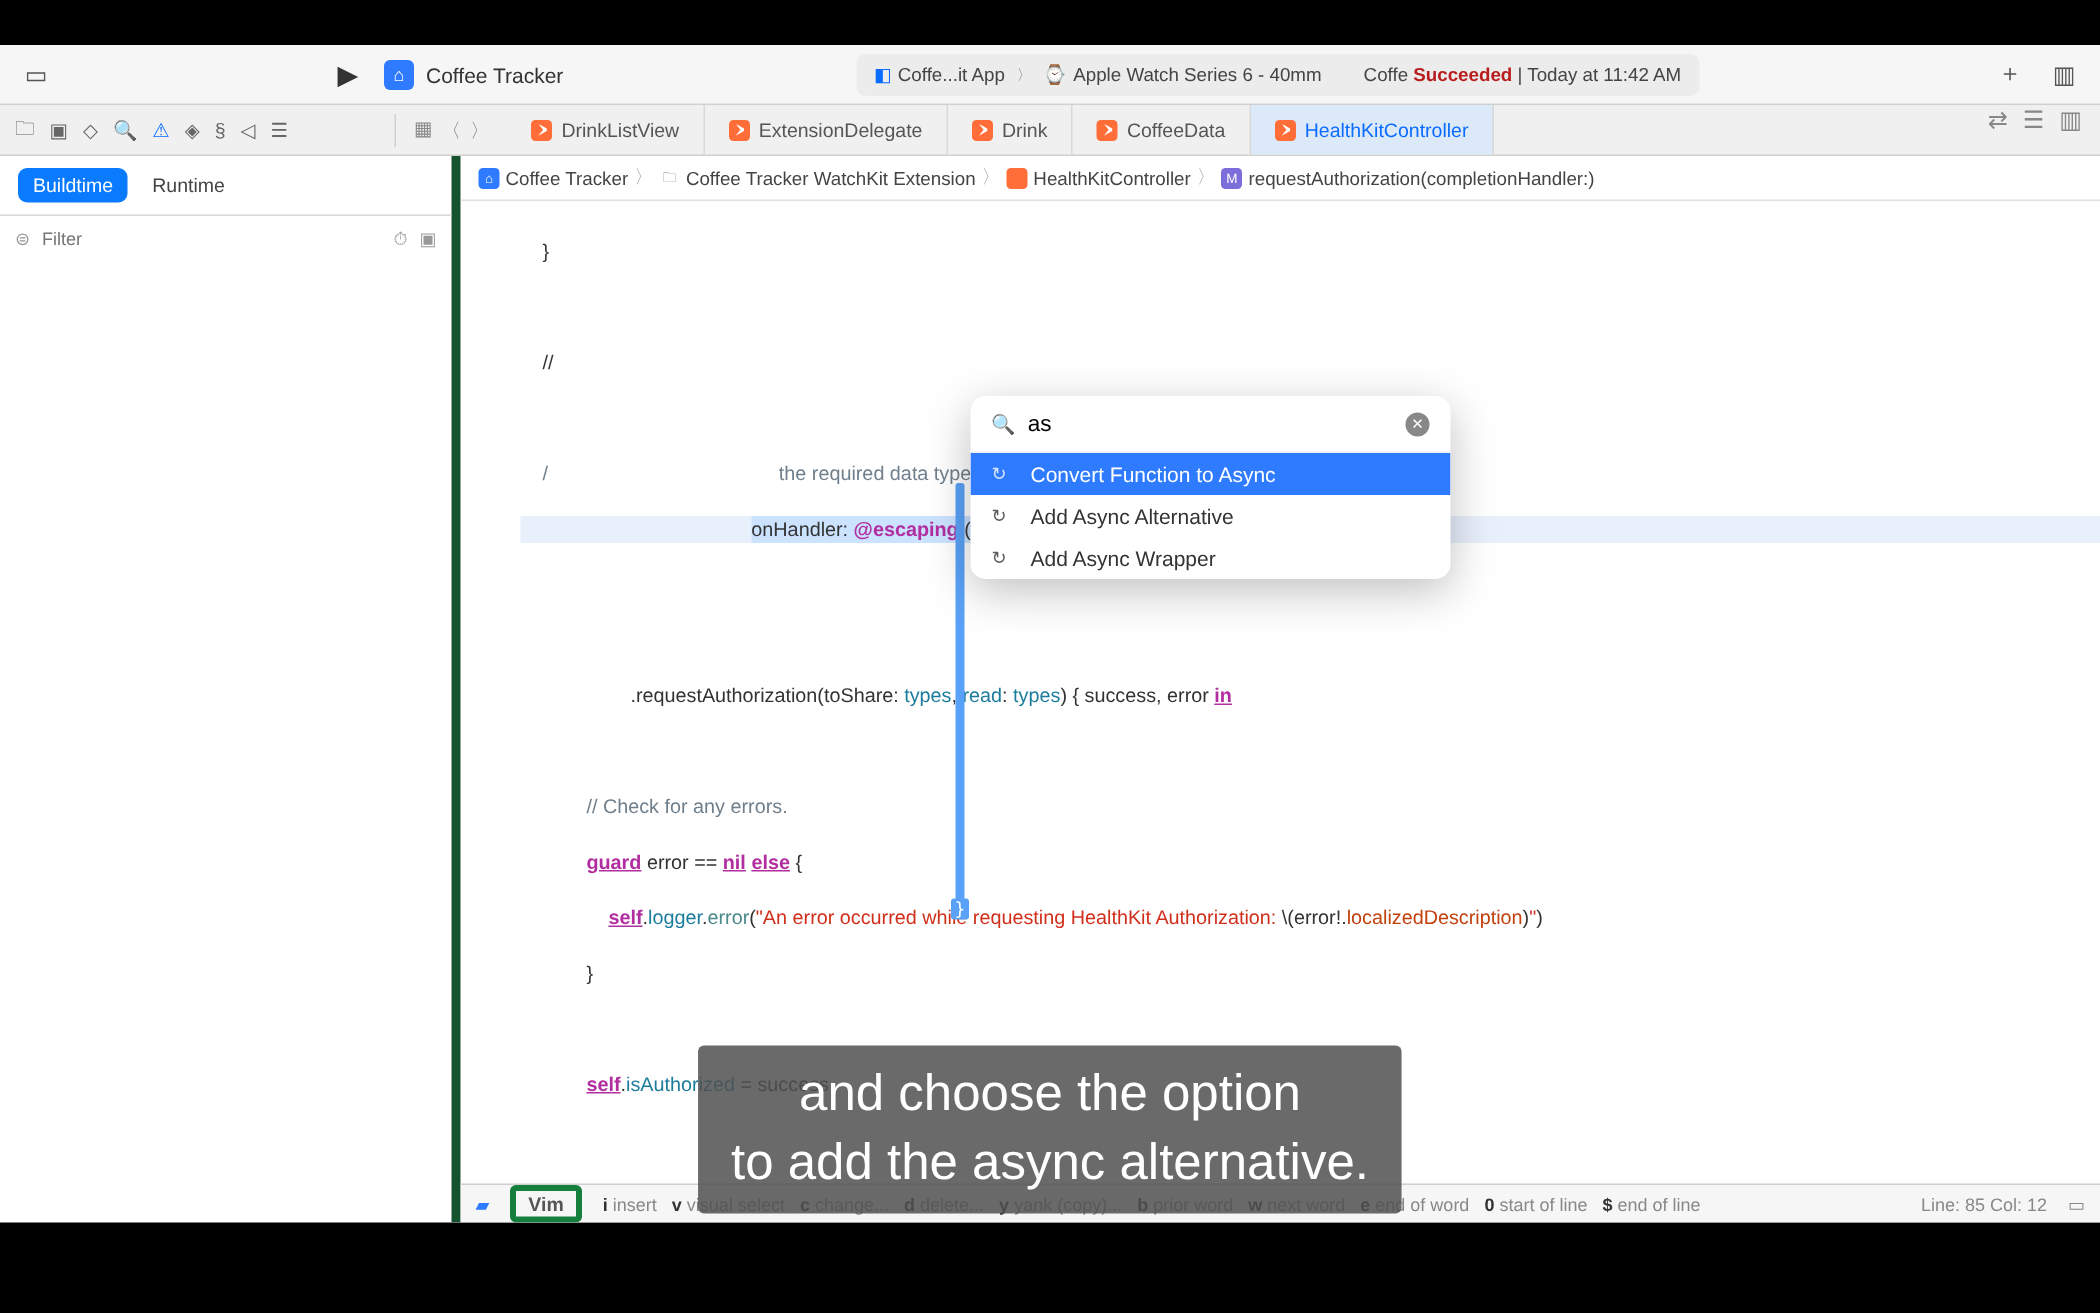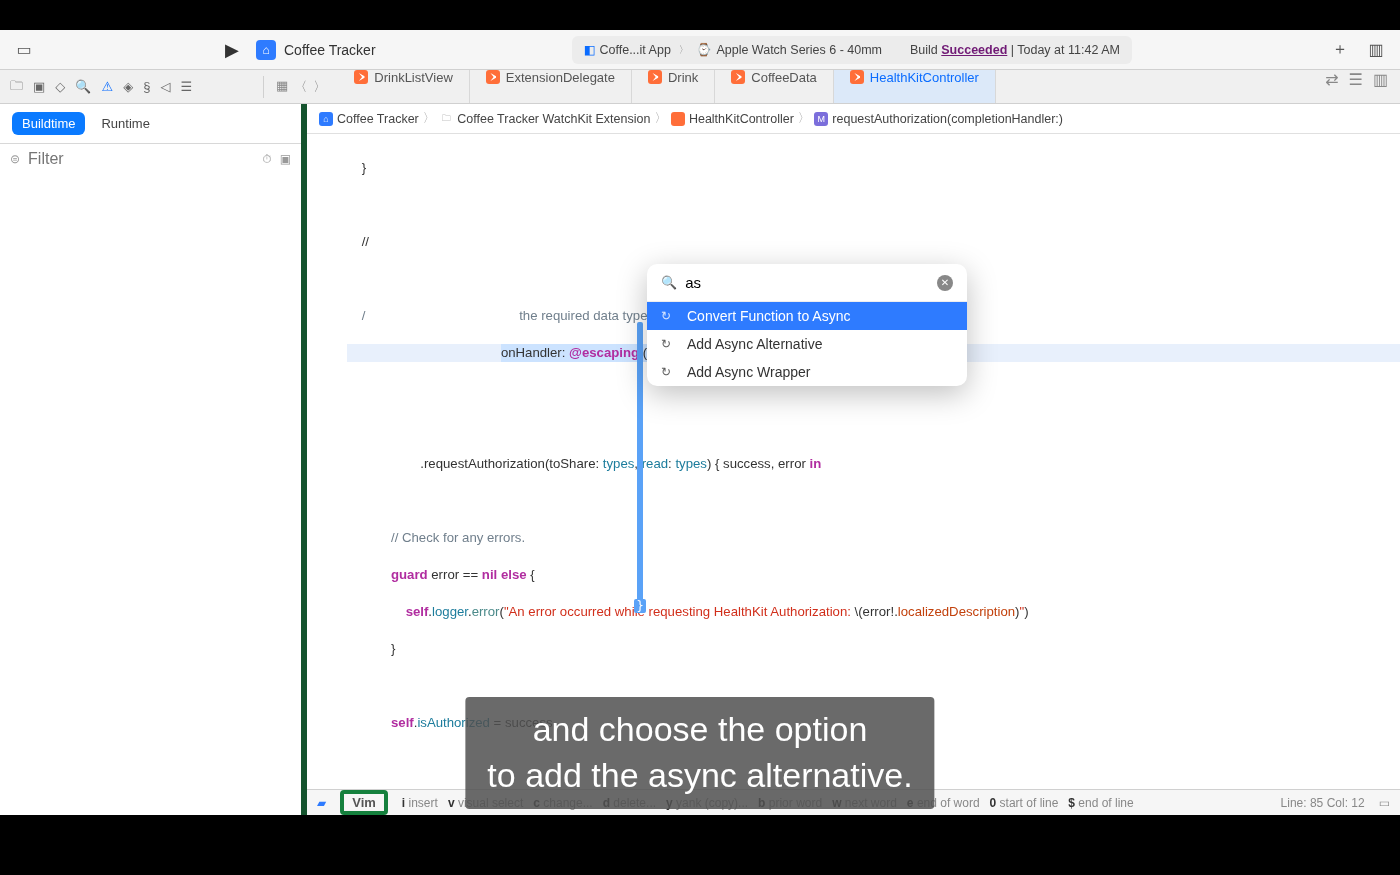--- a/index.html
+++ b/index.html
@@ -9,61 +9,61 @@
 
 .toolbar { height: 40px; background: #f6f6f6; border-bottom: 1px solid #d0d0d0; display: flex; align-items: center; padding: 0 12px; gap: 12px; }
 .toolbar-btn { width: 24px; height: 24px; display: flex; align-items: center; justify-content: center; color: #555; }
 .play-btn { font-size: 18px; color: #333; }
 .app-label { display: flex; align-items: center; gap: 8px; font-size: 14px; color: #333; }
 .app-icon { width: 20px; height: 20px; background: #2e7bff; border-radius: 4px; display: flex; align-items: center; justify-content: center; color: #fff; font-size: 12px; }
 .scheme-bar { flex: 1; display: flex; align-items: center; justify-content: center; }
 .scheme-pill { background: #ececec; border-radius: 6px; height: 28px; display: flex; align-items: center; padding: 0 12px; gap: 8px; font-size: 12.5px; color: #444; }
 .scheme-seg { display: flex; align-items: center; gap: 4px; }
 .scheme-chev { color: #888; font-size: 10px; }
-.build-status strong { color: #701a75; text-decoration: underline; }
+.build-status strong { color: #b91c1c; }
 
 
 .secondbar { height: 34px; background: #f0f0f0; border-bottom: 1px solid #d0d0d0; display: flex; align-items: center; }
 .sidebar-icons { width: 264px; display: flex; align-items: center; gap: 10px; padding: 0 10px; border-right: 1px solid #d0d0d0; }
 .sidebar-icons span { color: #666; font-size: 13px; }
 .sidebar-icons .active-warn { color: #0a6cff; }
 .nav-btns { display: flex; padding: 0 12px; gap: 6px; }
 .nav-btns span { color: #888; font-size: 13px; }
 .tabs { display: flex; height: 100%; flex: 1; }
-.tab { padding: 0 16px; display: flex; gap: 6px; font-size: 13px; color: #555; border-right: 1px solid #d8d8d8; position: relative; }
+.tab { padding: 0 16px; display: flex; align-items: center; gap: 6px; font-size: 13px; color: #555; border-right: 1px solid #d8d8d8; position: relative; }
 .tab.active { background: #dce9f9; color: #0a6cff; }
 .swift-icon { width: 14px; height: 14px; background: #ff6e39; border-radius: 3px; display: inline-flex; align-items: center; justify-content: center; }
 .swift-icon::after { content: ""; width: 8px; height: 8px; background: #fff; clip-path: polygon(20% 0, 60% 50%, 20% 100%, 90% 60%, 90% 40%); }
 .tab-tools { margin-left: auto; padding: 0 12px; display: flex; gap: 10px; color: #888; }
 
 
 .body-area { flex: 1; display: flex; overflow: hidden; }
 .sidebar { width: 307px; border-right: 6px solid #14532d; display: flex; flex-direction: column; }
 .sidebar-tabs { padding: 8px 12px; display: flex; gap: 6px; }
 .sidebar-tab { padding: 4px 10px; border-radius: 6px; font-size: 13px; color: #444; }
 .sidebar-tab.active { background: #0a7aff; color: #fff; }
 .sidebar-content { flex: 1; display: flex; align-items: center; justify-content: center; color: #888; font-size: 15px; }
 .sidebar-filter { border-top: 1px solid #d8d8d8; height: 30px; display: flex; align-items: center; padding: 0 10px; gap: 8px; font-size: 12px; color: #999; }
-.sidebar-filter input { border: none; outline: none; flex: 1; font-size: 16px; }
+.sidebar-filter input { border: none; outline: none; flex: 1; font-size: 12px; }
 
 
 .editor-area { flex: 1; display: flex; flex-direction: column; overflow: hidden; position: relative; }
 .breadcrumb { height: 30px; border-bottom: 1px solid #e0e0e0; display: flex; align-items: center; padding: 0 12px; font-size: 12.5px; color: #444; gap: 4px; flex-wrap: nowrap; overflow: hidden; }
 .breadcrumb .crumb { display: flex; align-items: center; gap: 4px; white-space: nowrap; }
 .breadcrumb .crumb-sep { color: #aaa; }
 .crumb-icon { width: 14px; height: 14px; border-radius: 3px; display: inline-flex; align-items: center; justify-content: center; font-size: 9px; color: #fff; }
 .crumb-icon.blue { background: #2e7bff; }
 .crumb-icon.folder { background: none; color: #888; }
 .crumb-icon.swift { background: #ff6e39; }
 .crumb-icon.method { background: #7b6edb; }
 
 .code { flex: 1; font-family: "SF Mono", Menlo, monospace; font-size: 13.2px; line-height: 18.5px; padding: 6px 0 6px 40px; white-space: pre; color: #333; position: relative; overflow: hidden; }
 .code .line { min-height: 18.5px; }
 .code .hl-line { background: #cce3ff; display: inline-block; }
-.kw { color: #b12da0; font-weight: 600; }
+.kw { color: #b12da0; font-weight: 600; text-decoration: underline; }
 .fn { color: #4b8a8a; }
 .type { color: #6f42c1; }
 .str { color: #d12f1b; }
 .cmt { color: #707f8c; }
 .attr { color: #b12da0; font-weight: 600; text-align: center; }
 .teal { color: #1c7c9c; }
 .purple { color: #c2410c; }
 .fold-bar { position: absolute; left: 330px; top: 218px; width: 6px; height: 282px; background: #5aa2f7; border-radius: 2px; }
 .fold-brace { position: absolute; left: 327px; top: 495px; width: 12px; height: 14px; background:#5aa2f7; color:#fff; font-family: monospace; font-size:12px; border-radius:2px; text-align:center; line-height:14px;}
 
@@ -105,21 +105,21 @@
             <span style="color:#0a6cff">◧</span>
             <span>Coffe...it App</span>
           </span>
         <span class="scheme-chev">〉</span>
         <span class="scheme-seg">
             <span>⌚</span>
             <span>Apple Watch Series 6 - 40mm</span>
           </span>
         <span style="width:12px"></span>
         <span class="build-status">
-          <span>Build</span> <strong>Succeeded</strong> | <span>Today at 11:42 AM</span>
+          <span>Coffe</span> <strong>Succeeded</strong> | <span>Today at 11:42 AM</span>
         </span>
       </div>
     </div>
     <span class="toolbar-btn">＋</span>
     <span class="toolbar-btn">▥</span>
   </div>
 
   <div class="secondbar">
     <div class="sidebar-icons">
       <span>🗀</span>

